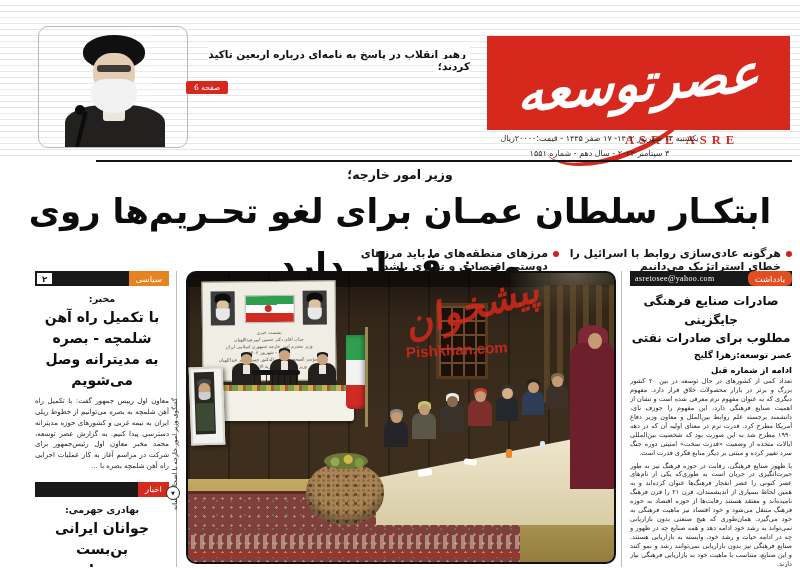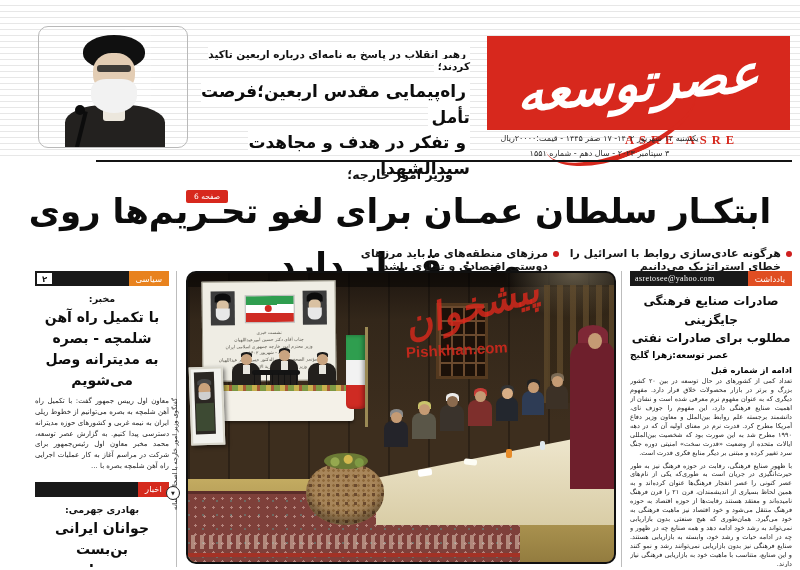--- a/index.html
+++ b/index.html
@@ -49,41 +49,41 @@
   .lead-bullets{left:326px;top:247px;width:466px;display:flex;justify-content:space-between;
     font-size:11px;font-weight:700;color:#161616;}
   .bullet-item{display:flex;gap:5px;align-items:flex-start;}
   .red-dot{width:6px;height:6px;border-radius:50%;background:#cf1f1f;margin-top:4px;flex:0 0 auto;}
 
   
   .bar{display:flex;height:15px;background:#191919;align-items:stretch;direction:rtl;}
   .bar .tab{color:#fff;font-size:8.5px;display:flex;align-items:center;padding:0 7px;white-space:nowrap;}
   .tab-orange{background:#e8821e;}
   .tab-red{background:#d52a1d;}
-  .tab-note{background:#e04e22;}
+  .tab-note{background:#e04e22;border-radius:6px;}
   .bar .fill{flex:1;}
   .bar .numbox{width:15px;background:#fff;border:2px solid #191919;color:#111;font-size:8.5px;
     display:flex;align-items:center;justify-content:center;font-weight:700;}
   .bar .email{color:#fff;font-size:8px;letter-spacing:.4px;display:flex;align-items:center;
     padding:0 5px;direction:ltr;font-family:"Liberation Serif",serif;}
 
   
   .col-left{left:35px;top:271px;width:134px;height:296px;overflow:hidden;}
   .kicker-sm{text-align:center;font-size:9.5px;font-weight:700;color:#111;margin:7px 0 3px;}
   .btitle{text-align:center;font-size:14px;font-weight:900;line-height:1.5;color:#0d0d0d;}
   .body-sm{font-size:7px;color:#222;text-align:justify;line-height:1.55;margin-top:5px;}
   .divider{display:flex;align-items:center;justify-content:center;gap:3px;margin:7px 24px;}
   .divider .seg{flex:1;height:1px;background:#777;}
   .divider .mid{width:9px;height:2px;background:#333;}
   .divider .ddot{width:3px;height:3px;border-radius:50%;background:#cf1f1f;}
 
   
   .col-right{left:630px;top:271px;width:162px;height:296px;overflow:hidden;}
   .note-title{text-align:center;font-size:12px;font-weight:900;line-height:1.55;color:#0d0d0d;margin-top:6px;}
-  .byline{text-align:left;font-size:9px;font-weight:700;margin-top:2px;}
+  .byline{text-align:right;font-size:9px;font-weight:700;margin-top:2px;}
   .continued{font-size:8.5px;font-weight:700;text-align:right;margin:5px 0 2px;}
   .note-body p{font-size:6.5px;line-height:1.38;text-align:justify;color:#1d1d1d;margin:0 0 4px;}
 
   
   .vr{top:271px;height:296px;width:1px;background:#bdbdbd;}
   .photo-caption{left:171px;top:398px;height:120px;writing-mode:vertical-rl;transform:rotate(180deg);
     font-size:6.5px;color:#222;white-space:nowrap;}
   .photo-marker{left:166px;top:486px;width:12px;height:12px;border:1.5px solid #222;border-radius:50%;
     background:#fff;font-size:5px;line-height:12px;text-align:center;color:#222;}
 
@@ -191,24 +191,20 @@
     <div class="abs lp-turban"></div>
     <div class="abs lp-face"></div>
     <div class="abs lp-glasses"></div>
     <div class="abs lp-beard"></div>
     <div class="abs lp-mic"></div>
     <div class="abs lp-michead"></div>
   </div>
 
   <div class="abs topstory">
     <div class="ts-kicker"><span>رهبر انقلاب در پاسخ به نامه‌ای درباره اربعین تاکید کردند؛</span></div>
-    <div class="ts-title">
-      <span>راه‌پیمایی مقدس اربعین؛فرصت تأمل</span><br>
-      <span>و تفکر در هدف و مجاهدت سیدالشهدا</span>
-    </div>
     <div class="ts-badge">صفحه 6</div>
   </div>
 
   <div class="abs logo-box">
     <div class="logo-fa">عصرتوسعه</div>
   </div>
   <div class="abs logo-swash"></div>
   <div class="abs logo-en">ASRE ASRE</div>
   <div class="abs datelines">
     <div>یکشنبه ۱۲ شهریور ۱۴۰۲- ۱۷ صفر ۱۴۴۵ - قیمت:۲۰۰۰۰ریال</div>

